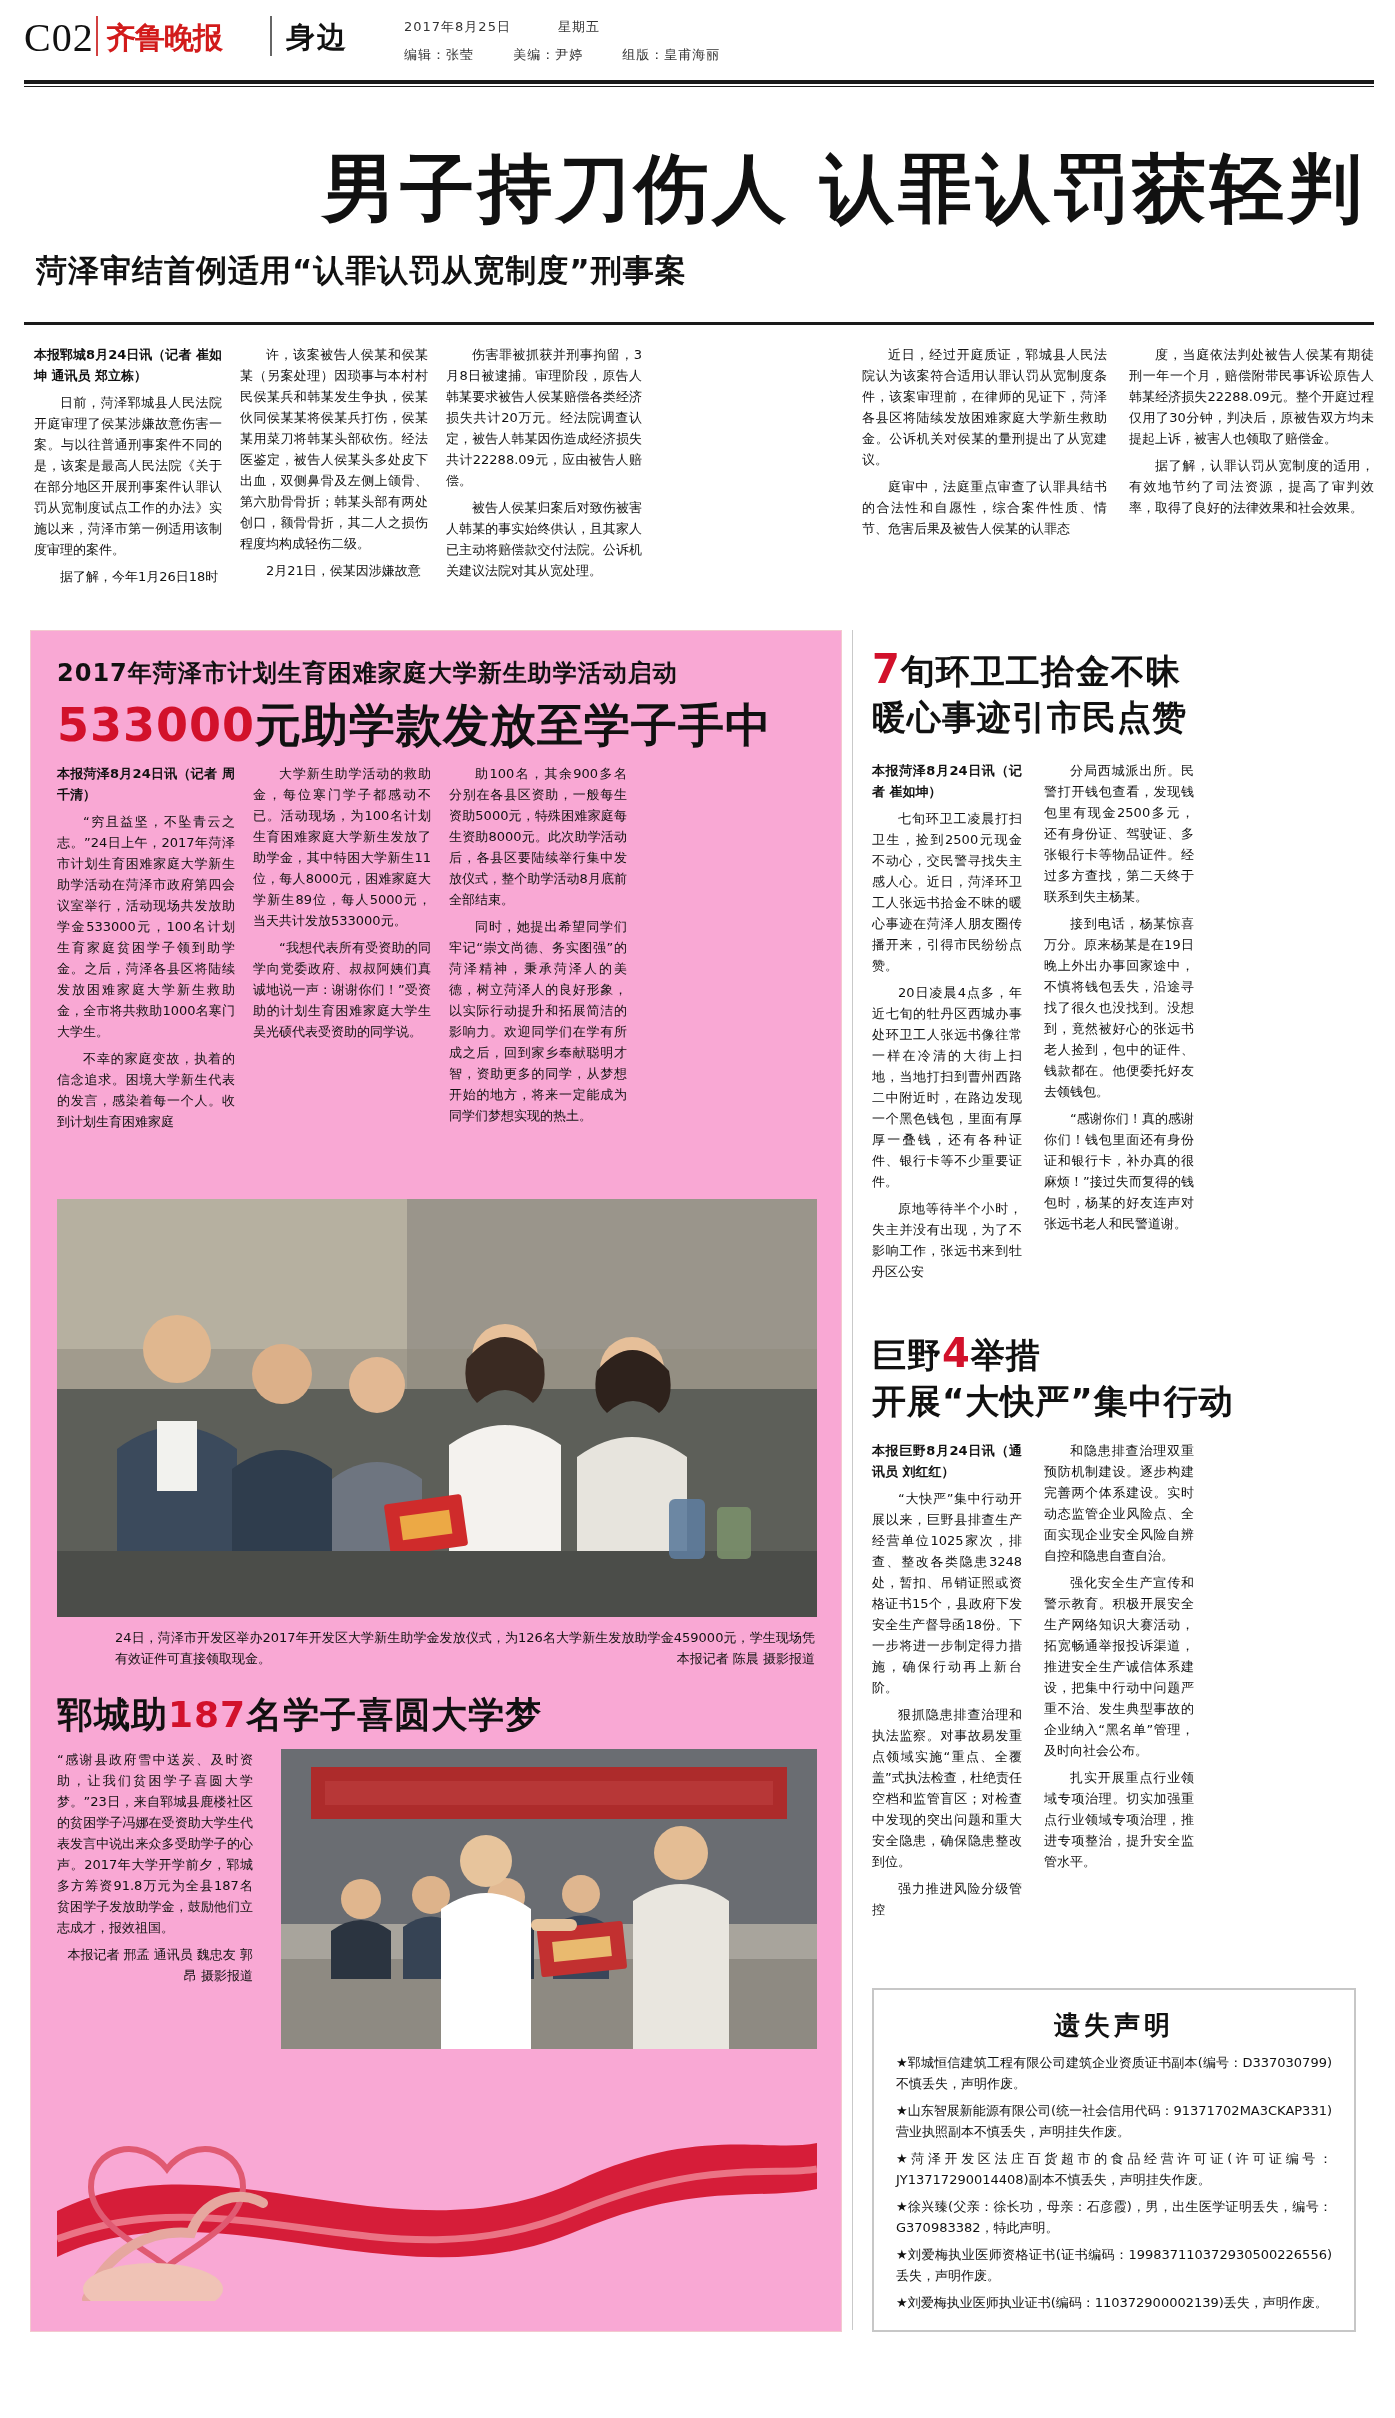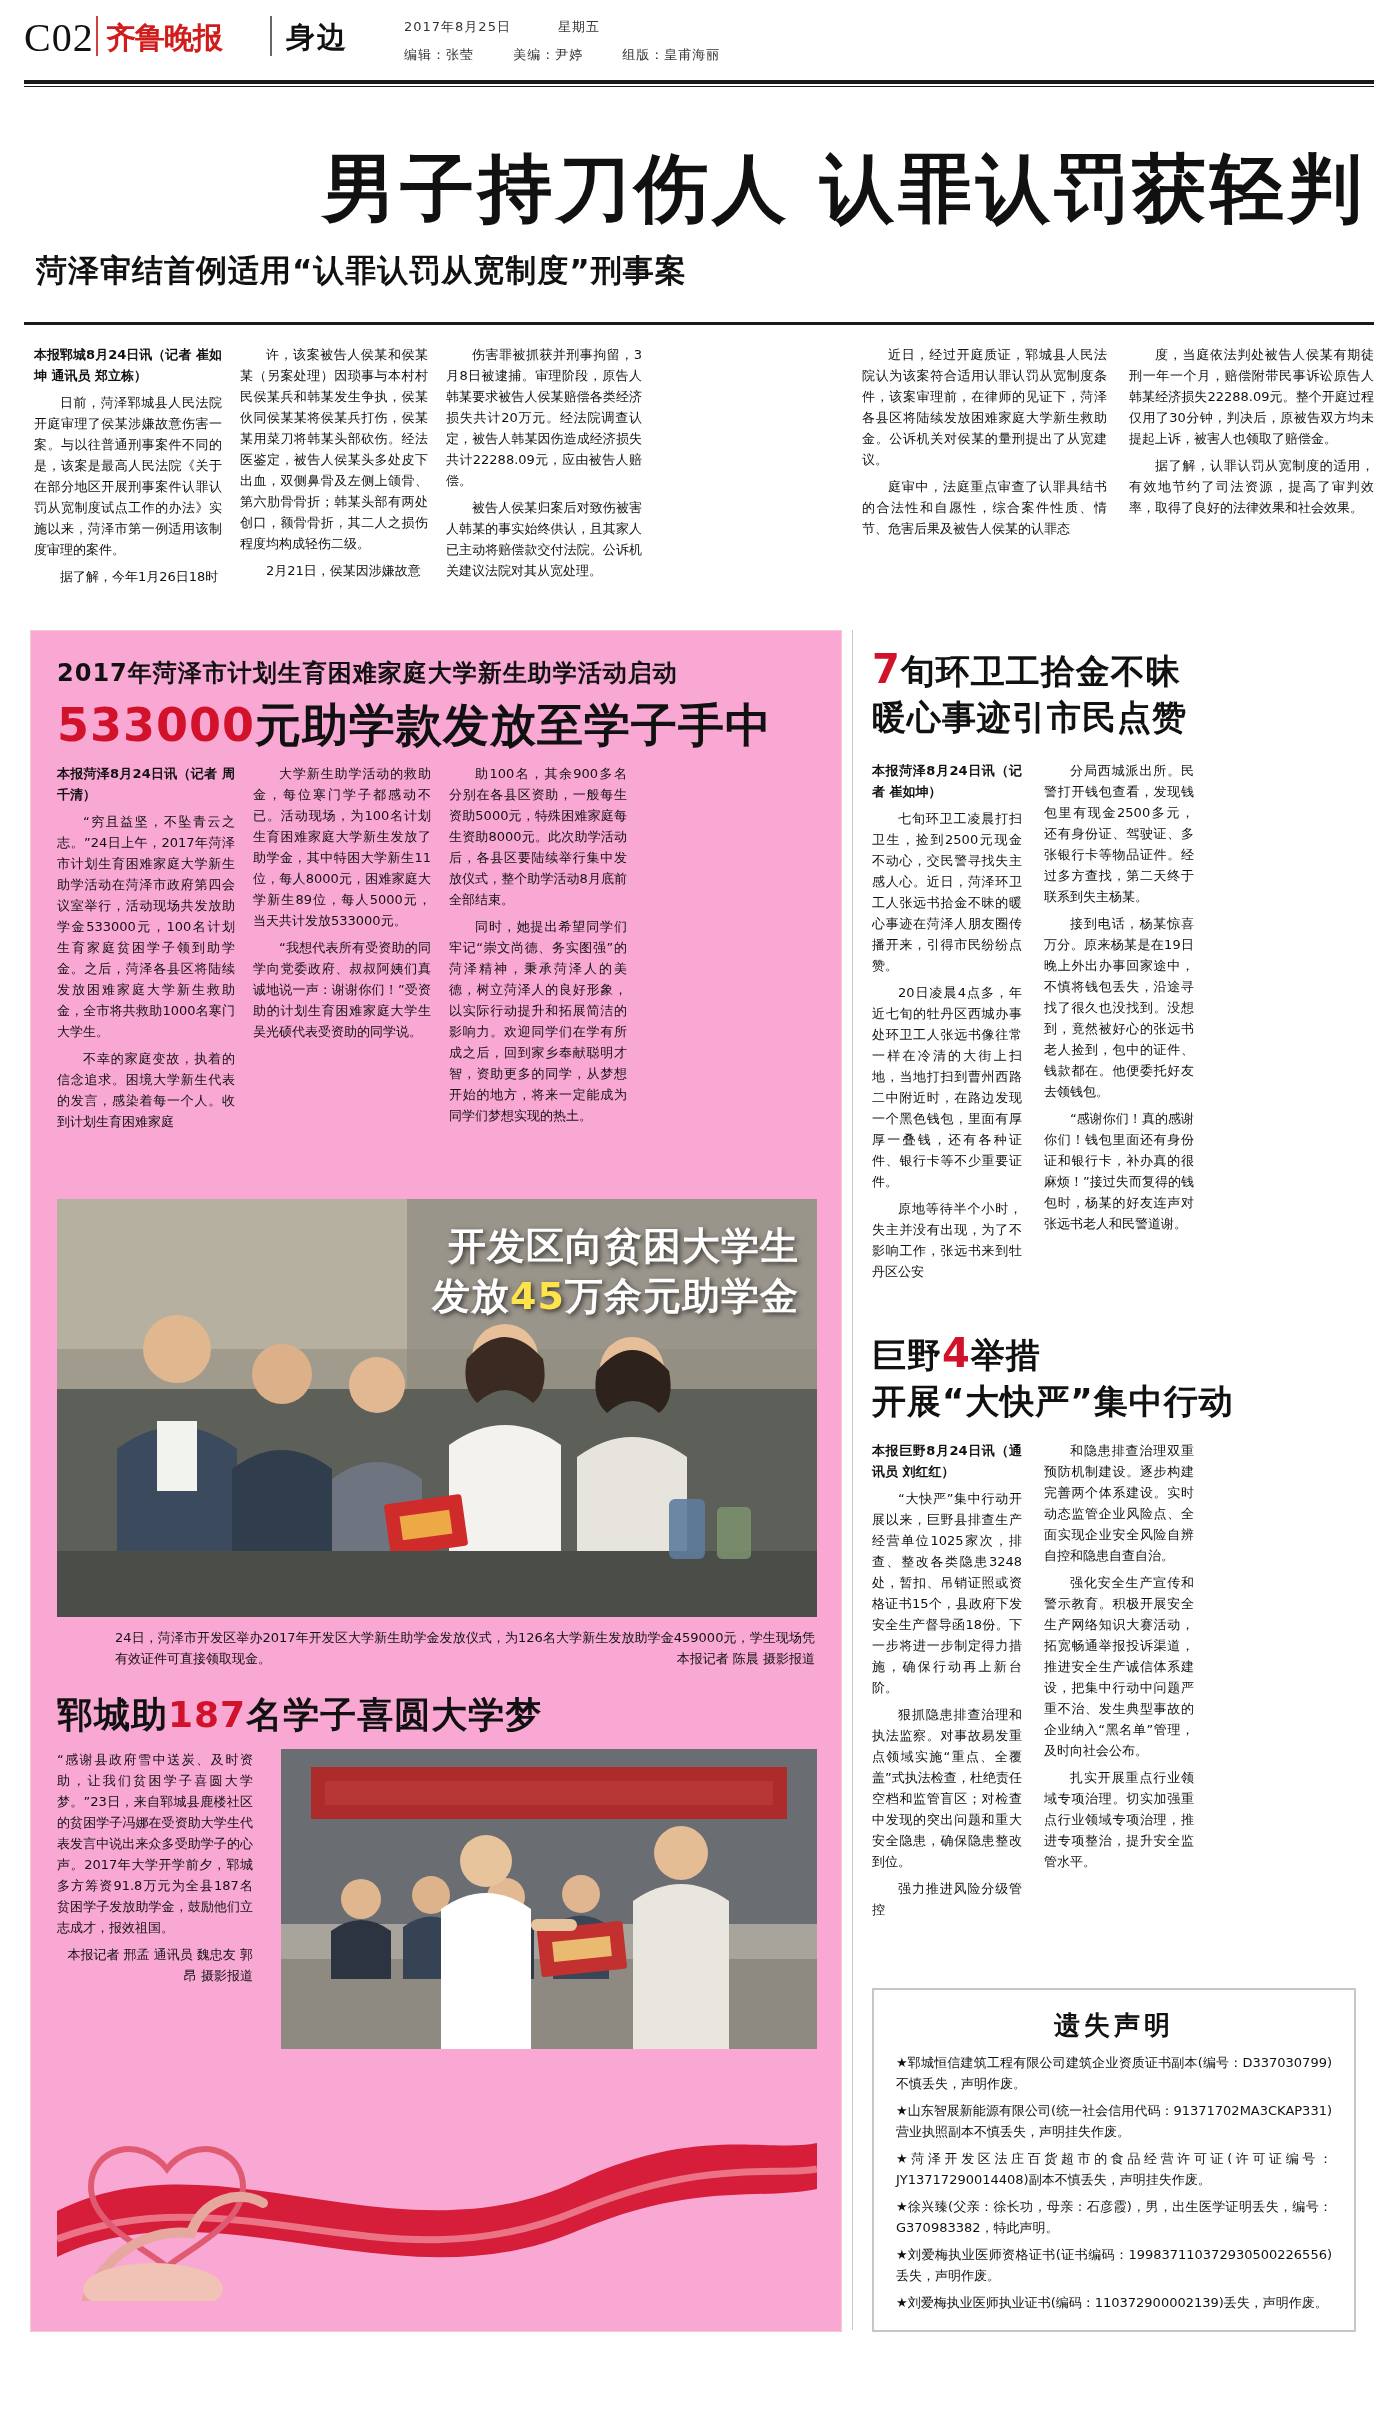--- a/index.html
+++ b/index.html
@@ -209,26 +209,20 @@
         <path d="M540 172 q35 -42 72 0 q6 30 -10 42 q-26 -24 -52 0 q-16 -14 -10 -42Z" fill="#2e221c"></path>
         <path d="M520 418 L520 258 Q575 218 630 258 L630 418 Z" fill="#e7e4dd"></path>
 
         <rect x="330" y="300" width="78" height="52" rx="3" fill="#cf2b2b" transform="rotate(-8 369 326)"></rect>
         <rect x="344" y="314" width="50" height="24" fill="#f2c94c" opacity=".8" transform="rotate(-8 369 326)"></rect>
 
         <rect x="0" y="352" width="760" height="66" fill="#4b4d49"></rect>
         <rect x="612" y="300" width="36" height="60" rx="6" fill="#5e7c9c" opacity=".9"></rect>
         <rect x="660" y="308" width="34" height="52" rx="5" fill="#7a8f6a" opacity=".9"></rect>
       </svg>
-      <div class="overlay-title">
-        <div><span>开发区向贫困大学生</span></div>
-        <div>
-          <span>发放</span><span class="red">45</span><span>万余元助学金</span>
-        </div>
-      </div>
     </div>
 
     <div class="cap1">
       <span>24日，菏泽市开发区举办2017年开发区大学新生助学金发放仪式，为126名大学新生发放助学金459000元，学生现场凭有效证件可直接领取现金。</span>
       <span class="credit">本报记者 陈晨 摄影报道</span>
     </div>
 
     <div class="pk-title2">
       <span>郓城助</span><span class="red">187</span><span>名学子喜圆大学梦</span>
     </div>

